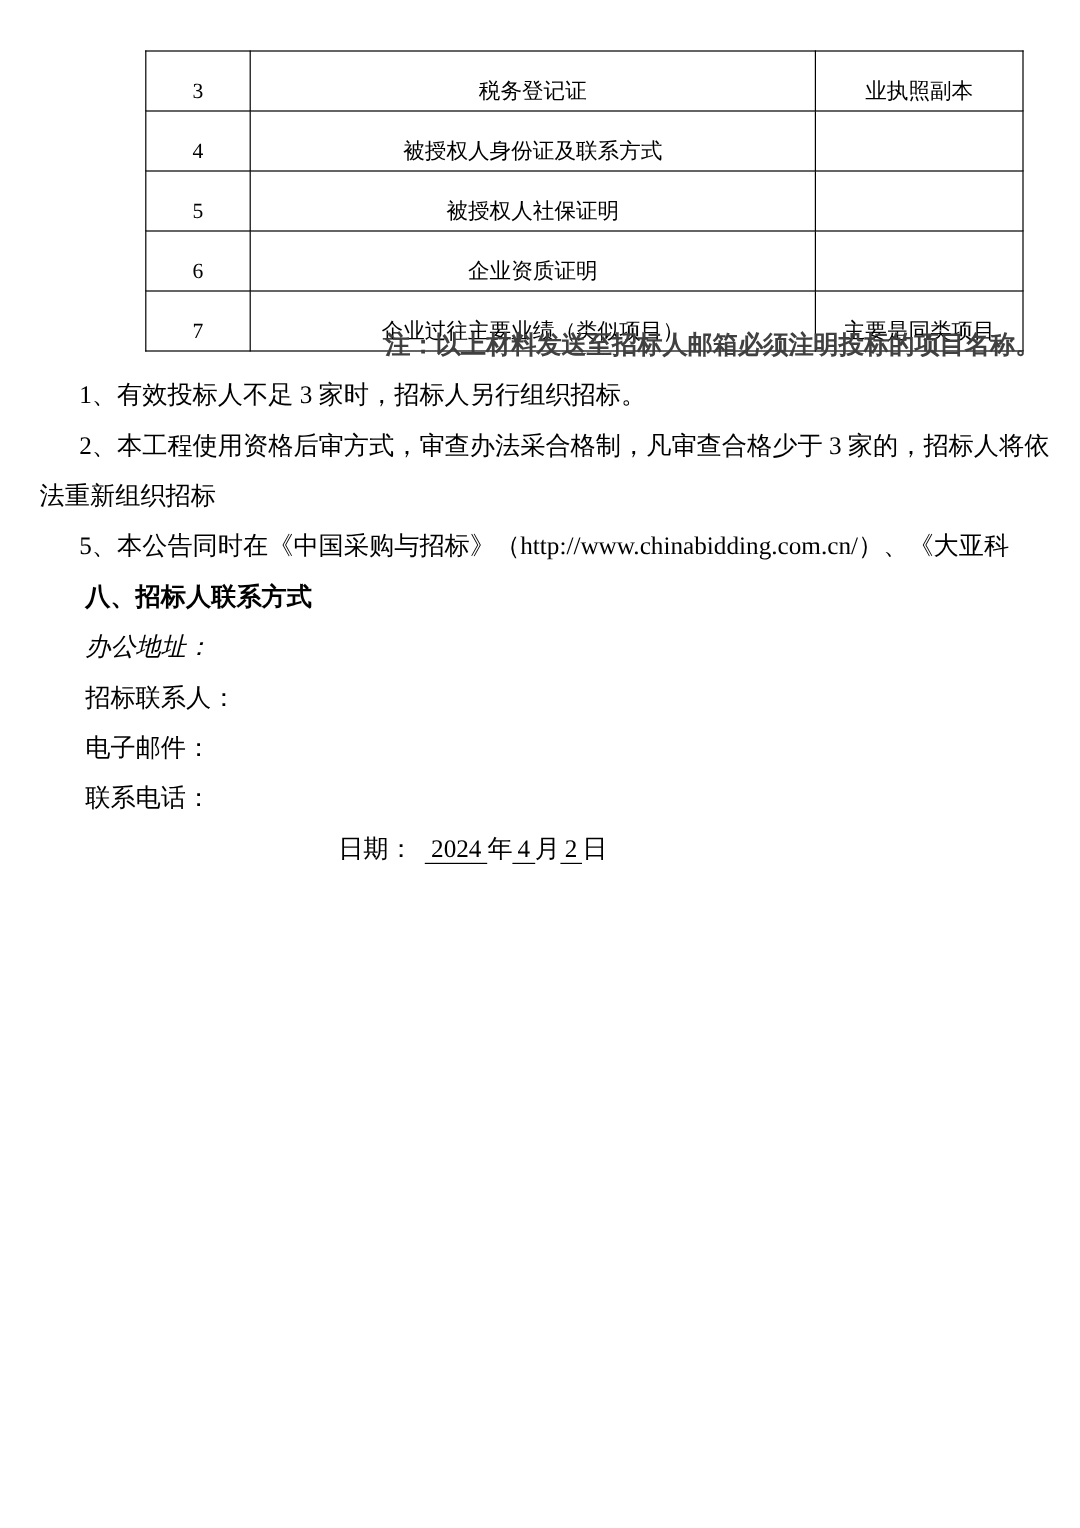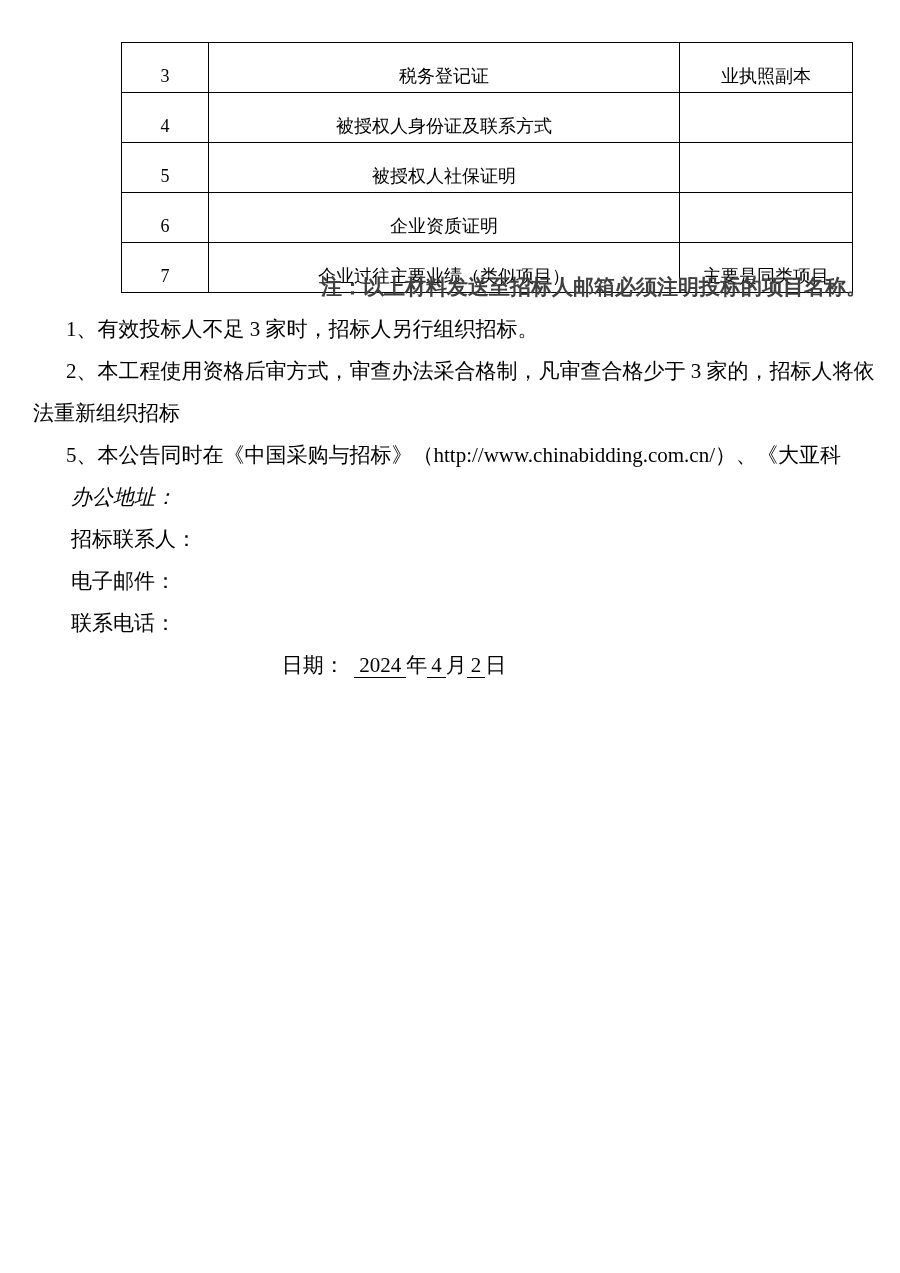--- a/index.html
+++ b/index.html
@@ -105,20 +105,21 @@
   </table>
 
   <div class="content">
     <p class="note">注：以上材料发送至招标人邮箱必须注明投标的项目名称。</p>
 
     <p class="ind">1、有效投标人不足 3 家时，招标人另行组织招标。</p>
     <p class="ind">2、本工程使用资格后审方式，审查办法采合格制，凡审查合格少于 3 家的，招标人将依</p>
     <p>法重新组织招标</p>
     <p class="ind">5、本公告同时在《中国采购与招标》（http://www.chinabidding.com.cn/）、《大亚科</p>
 
+    <p class="h ind2">八、招标人联系方式</p>
     <p class="ind2 kai"><span>办公地址：</span></p>
     <p class="ind2"><span>招标联系人：</span></p>
     <p class="ind2"><span>电子邮件：</span></p>
     <p class="ind2"><span>联系电话：</span></p>
 
     <p class="date-line">
       <span class="date-label">日期：</span><span class="u">2024</span><span>年</span><span class="u2">4</span><span>月</span><span class="u2">2</span><span>日</span>
     </p>
   </div>
 

